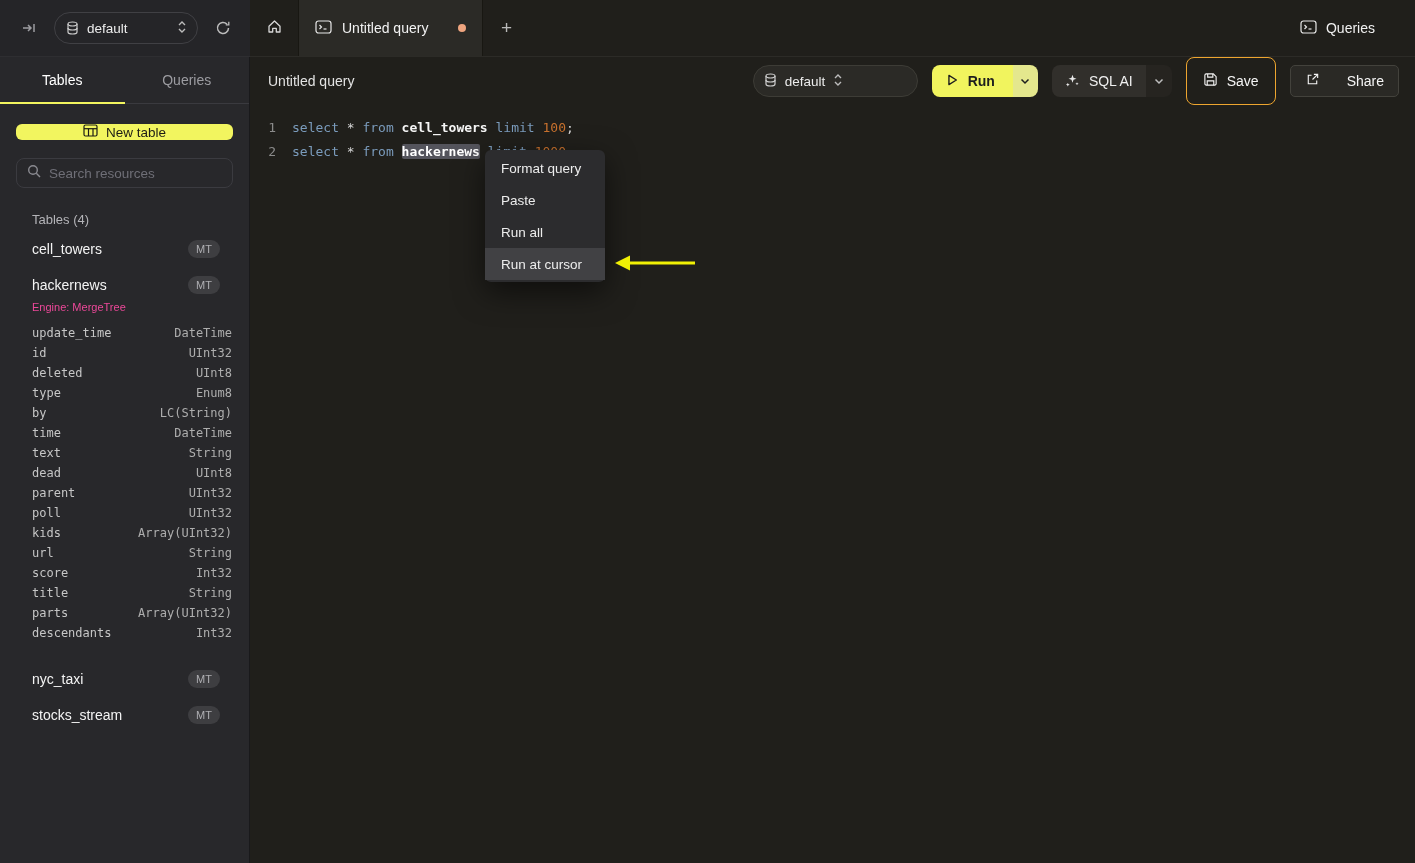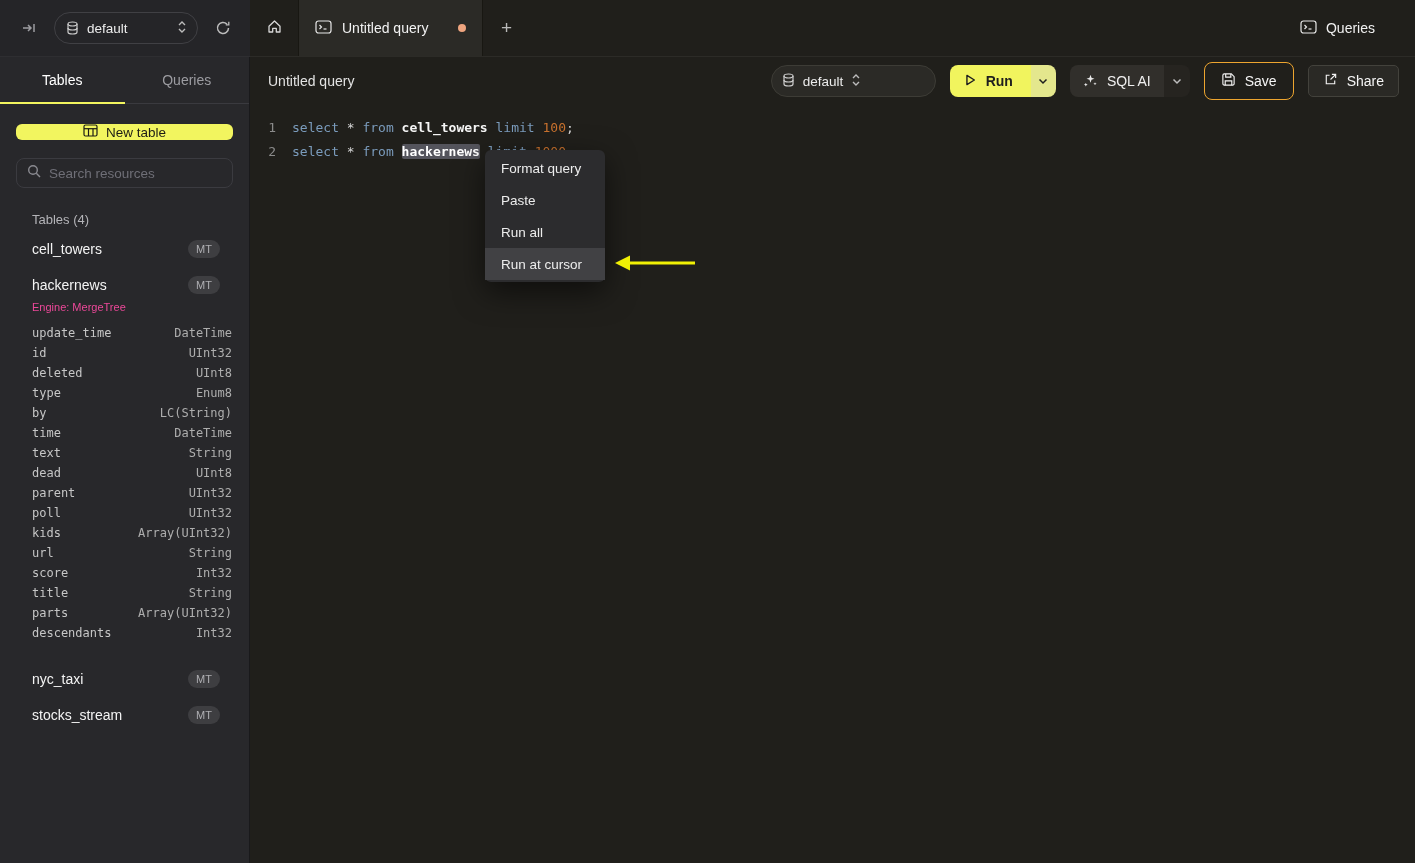--- a/index.html
+++ b/index.html
@@ -73,24 +73,24 @@
   .toolbar .select-box { width:165px; background:#2b2a26; border:1px solid #3d3c36; flex:none; }
   .split-btn { height:32px; display:flex; border-radius:8px; overflow:hidden; cursor:pointer; }
   .run-main { display:flex; align-items:center; gap:9px; padding:0 18px 0 13px;
     background:#f1f45e; color:#1e1e1e; font-size:14px; font-weight:600; }
   .run-caret { width:25px; display:flex; align-items:center; justify-content:center;
     background:#e4e78d; color:#1e1e1e; }
   .ai-main { display:flex; align-items:center; gap:9px; padding:0 13px;
     background:#312f2b; color:#f0f0f0; font-size:14px; font-weight:500; }
   .ai-caret { width:26px; display:flex; align-items:center; justify-content:center;
     background:#262420; color:#bdbdbd; }
-  .save-btn { height:38px; display:flex; align-items:center; gap:9px; padding:0 16px;
+  .save-btn { height:48px; display:flex; align-items:center; gap:9px; padding:0 16px;
     border:1.5px solid #eda52f; border-radius:8px; color:#f5f5f5; font-size:14px;
     font-weight:500; cursor:pointer; background:transparent; }
-  .share-btn { height:32px; display:flex; align-items:center; gap:9px; padding:0 14px;
+  .share-btn { height:32px; display:flex; align-items:center; gap:27px; padding:0 14px;
     background:#2a2925; border:1px solid #43423c; border-radius:5px; color:#f5f5f5;
     font-size:14px; font-weight:500; cursor:pointer; }
 
   
   .editor { flex:1; padding-top:11px; font-family:"DejaVu Sans Mono", monospace;
     font-size:13px; line-height:24px; cursor:text; }
   .code-row { display:flex; }
   .gutter { width:26px; text-align:right; color:#8b8b8b; flex-shrink:0; }
   .code { margin-left:16px; white-space:pre; color:#d6d6d6; }
   .tok-kw { color:#7b9cbd; }

